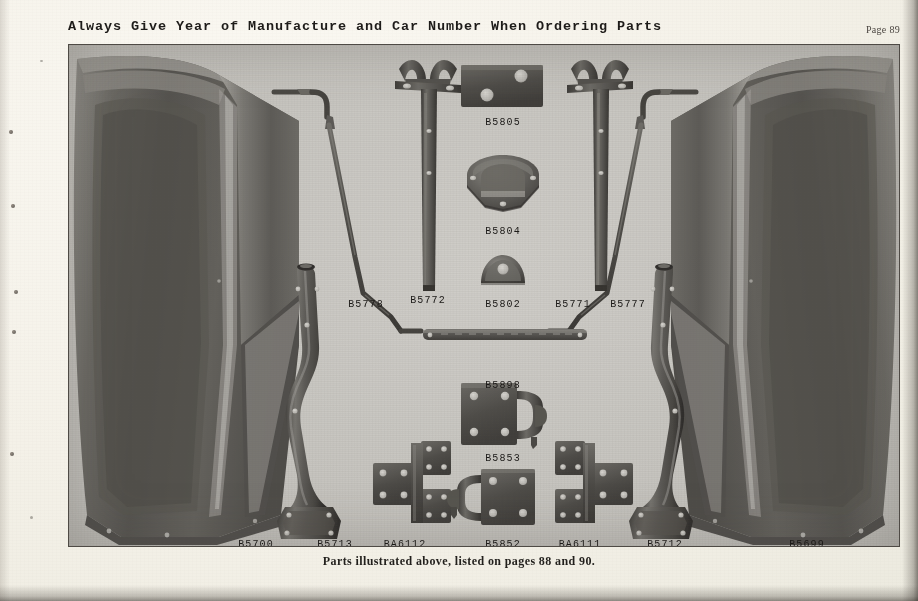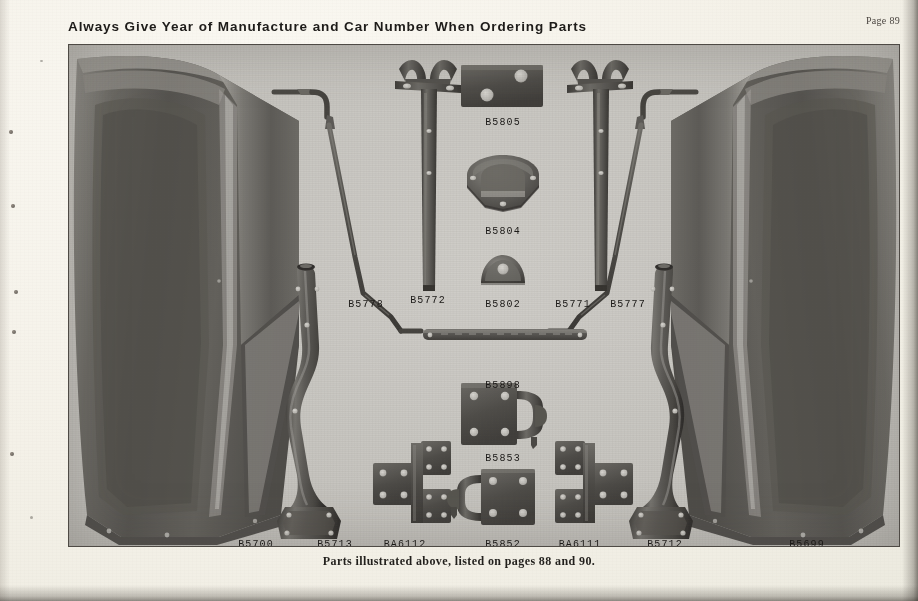--- a/index.html
+++ b/index.html
@@ -33,26 +33,26 @@
   }
   #edge-left{
     position:absolute;top:0;left:0;width:10px;height:601px;
     background:linear-gradient(to left, rgba(0,0,0,0) 0%, rgba(90,80,70,.18) 100%);
     pointer-events:none;
   }
 
   
   #hdr-title{
     position:absolute;left:68px;top:19px;
-    font-family:Liberation Sans, sans-serif;
+    font-family:Liberation Mono, monospace;
     font-weight:bold;font-size:13.5px;letter-spacing:.9px;color:#1d1b19;
     white-space:nowrap;
   }
   #hdr-page{
-    position:absolute;right:18px;top:15px;
+    position:absolute;right:18px;top:24px;
     font-size:10px;color:#4a4540;letter-spacing:.3px;
   }
   #footer-note{
     position:absolute;left:0;right:0;top:554px;text-align:center;
     font-weight:bold;font-size:12px;letter-spacing:.4px;color:#211f1c;
   }
 
   
   #plate-frame{
     position:absolute;left:68px;top:44px;width:832px;height:503px;

